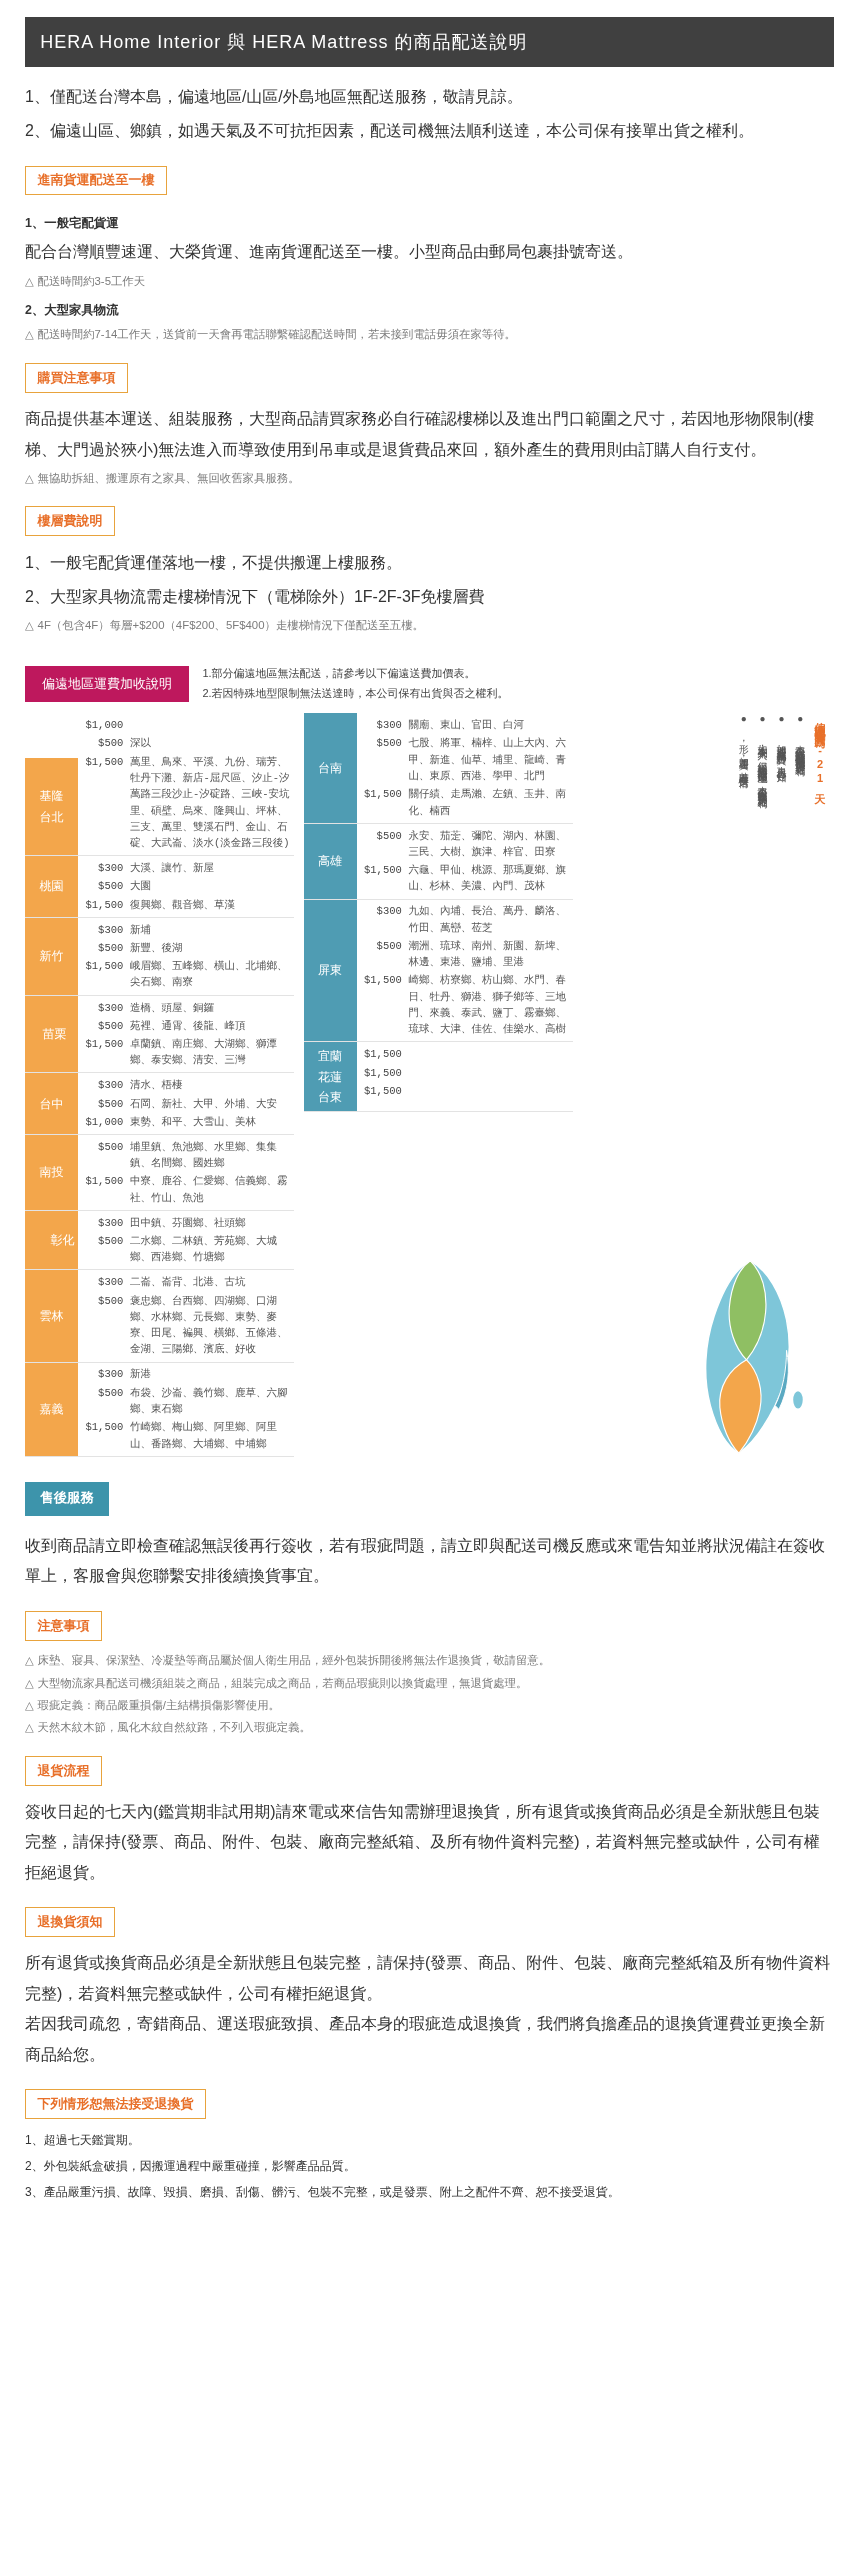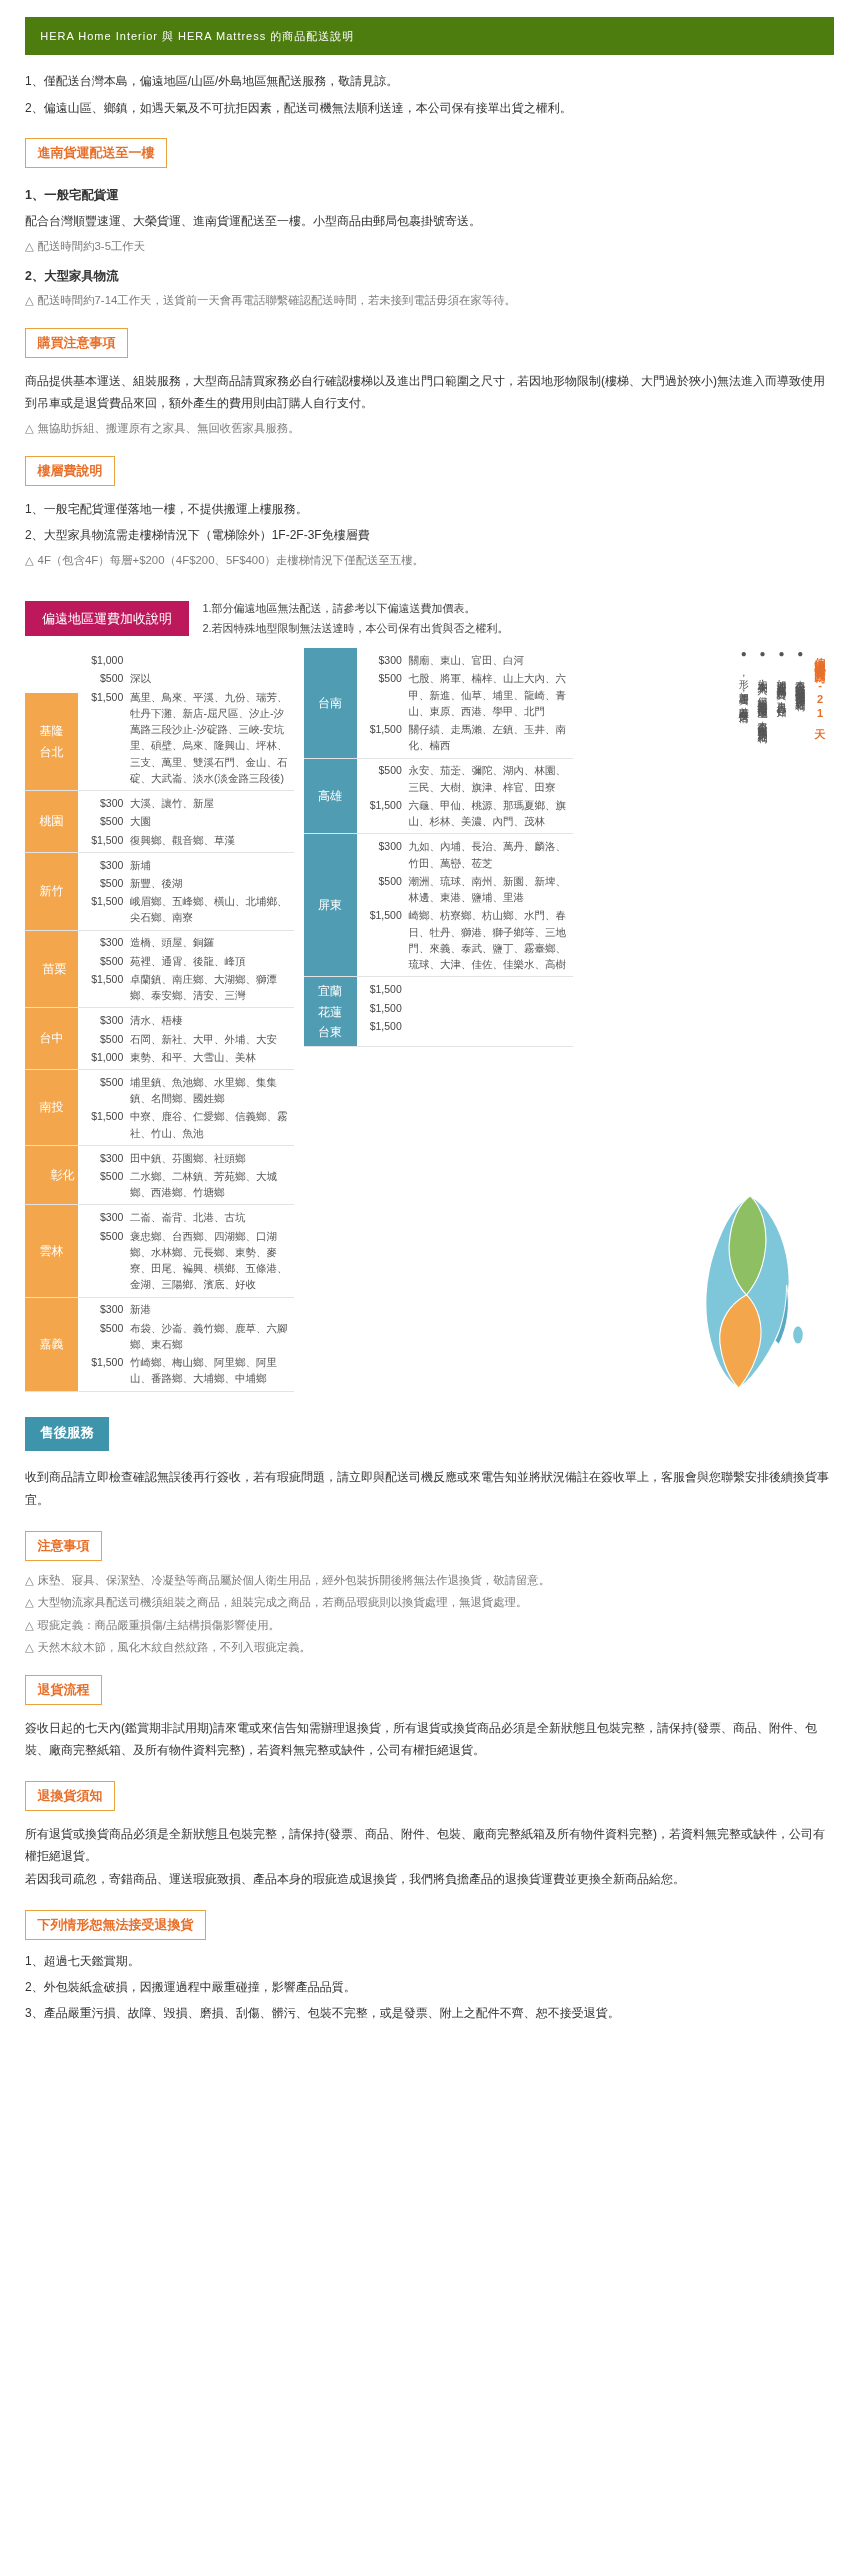--- a/index.html
+++ b/index.html
@@ -9,30 +9,30 @@
     background:#ffffff;
     font-family:"Liberation Sans","DejaVu Sans",sans-serif;
     color:#333;
     font-size:12.4px;
     line-height:1.7;
   }
   .page { width:859px; padding:17px 25px 29px 25px; }
 
   
   .banner {
-    background:#4d7c0f;
+    background:#404040;
     color:#fff;
-    font-size:11px;
+    font-size:18px;
     letter-spacing:1px;
     padding:9.5px 15.3px;
     margin-bottom:15.3px;
   }
 
   
-  .para { font-size:12px; color:#333; margin:3.8px 0; line-height:1.9; }
+  .para { font-size:16px; color:#333; margin:3.8px 0; line-height:1.9; }
 
   
   .sec-title {
     display:inline-block;
     border:1px solid #e8a33d;
     color:#e8702a;
     font-size:13px;
     font-weight:bold;
     padding:2.9px 11.4px;
     margin:15.3px 0 7.6px 0;
@@ -59,21 +59,21 @@
   .region-row { display:flex; border-bottom:1px solid #e3e3e3; }
   .region-name {
     width:53px; flex:0 0 53px;
     background:#f3a64b; color:#fff;
     font-size:12px; text-align:center;
     display:flex; align-items:center; justify-content:center;
     padding:3.8px 1.9px;
   }
   .region-name.blue { background:#4f9cb3; }
   .region-body { flex:1; padding:2.9px 0 2.9px 0; }
-  .fee-line { display:flex; font-size:10.5px; line-height:1.55; padding:1px 0; }
+  .fee-line { display:flex; font-size:10.5px; line-height:1.55; padding:1px 0;font-family:Liberation Mono, monospace; }
   .fee-amt { width:52px; flex:0 0 52px; text-align:right; padding-right:6.7px; color:#444; }
   .fee-txt { flex:1; color:#555; padding-right:3.8px; }
 
   
   .vert-notes {
     display:flex; flex-direction:row-reverse; gap:3.8px;
     position:absolute; right:0; top:0; height:410px;
   }
   .vert {
     writing-mode:vertical-rl; text-orientation:upright;

